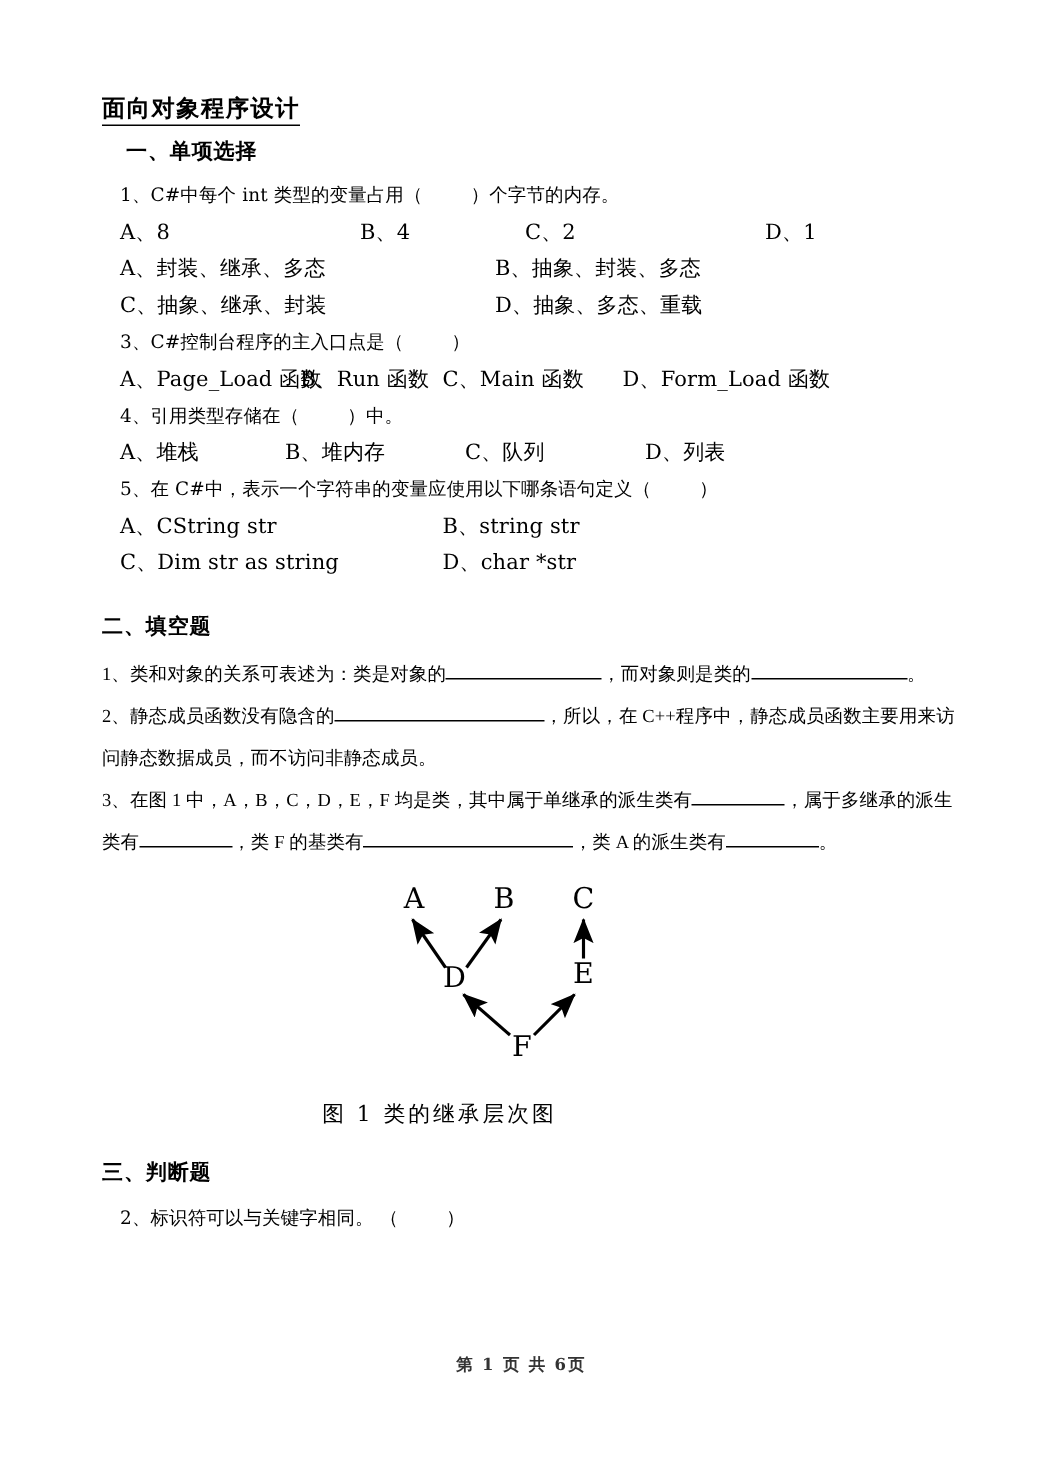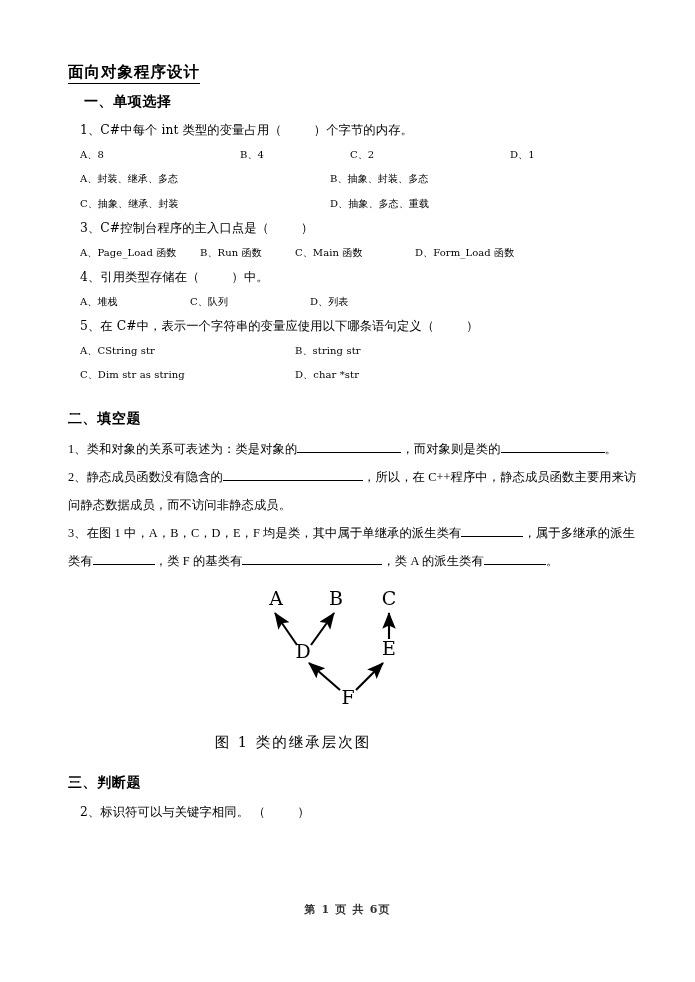--- a/index.html
+++ b/index.html
@@ -56,21 +56,21 @@
   .qline {
     font-size: 12.3px;
     line-height: 24.5px;
     padding-left: 12px;
     white-space: pre;
     letter-spacing: 0.1px;
   }
 
   
   .opt-row {
-    font-size: 10px;
+    font-size: 14px;
     line-height: 24.5px;
     padding-left: 12px;
     display: flex;
     letter-spacing: 0.1px;
   }
   .opt-row .c { flex: 0 0 auto; white-space: pre; }
 
   
   .w-160 { width: 160px; }
   .w-110 { width: 110px; }
@@ -162,20 +162,21 @@
       <span class="c w-120">A、Page_Load 函数</span>
       <span class="c w-95">B、Run 函数</span>
       <span class="c w-120">C、Main 函数</span>
       <span class="c">D、Form_Load 函数</span>
     </div>
 
     
     <div class="qline">4、引用类型存储在（        ）中。</div>
     <div class="opt-row">
       <span class="c w-110">A、堆栈</span>
+      <span class="c w-120">B、堆内存</span>
       <span class="c w-120">C、队列</span>
       <span class="c">D、列表</span>
     </div>
 
     
     <div class="qline">5、在 C#中，表示一个字符串的变量应使用以下哪条语句定义（        ）</div>
     <div class="opt-row">
       <span class="c w-215">A、CString str</span>
       <span class="c">B、string str</span>
     </div>

